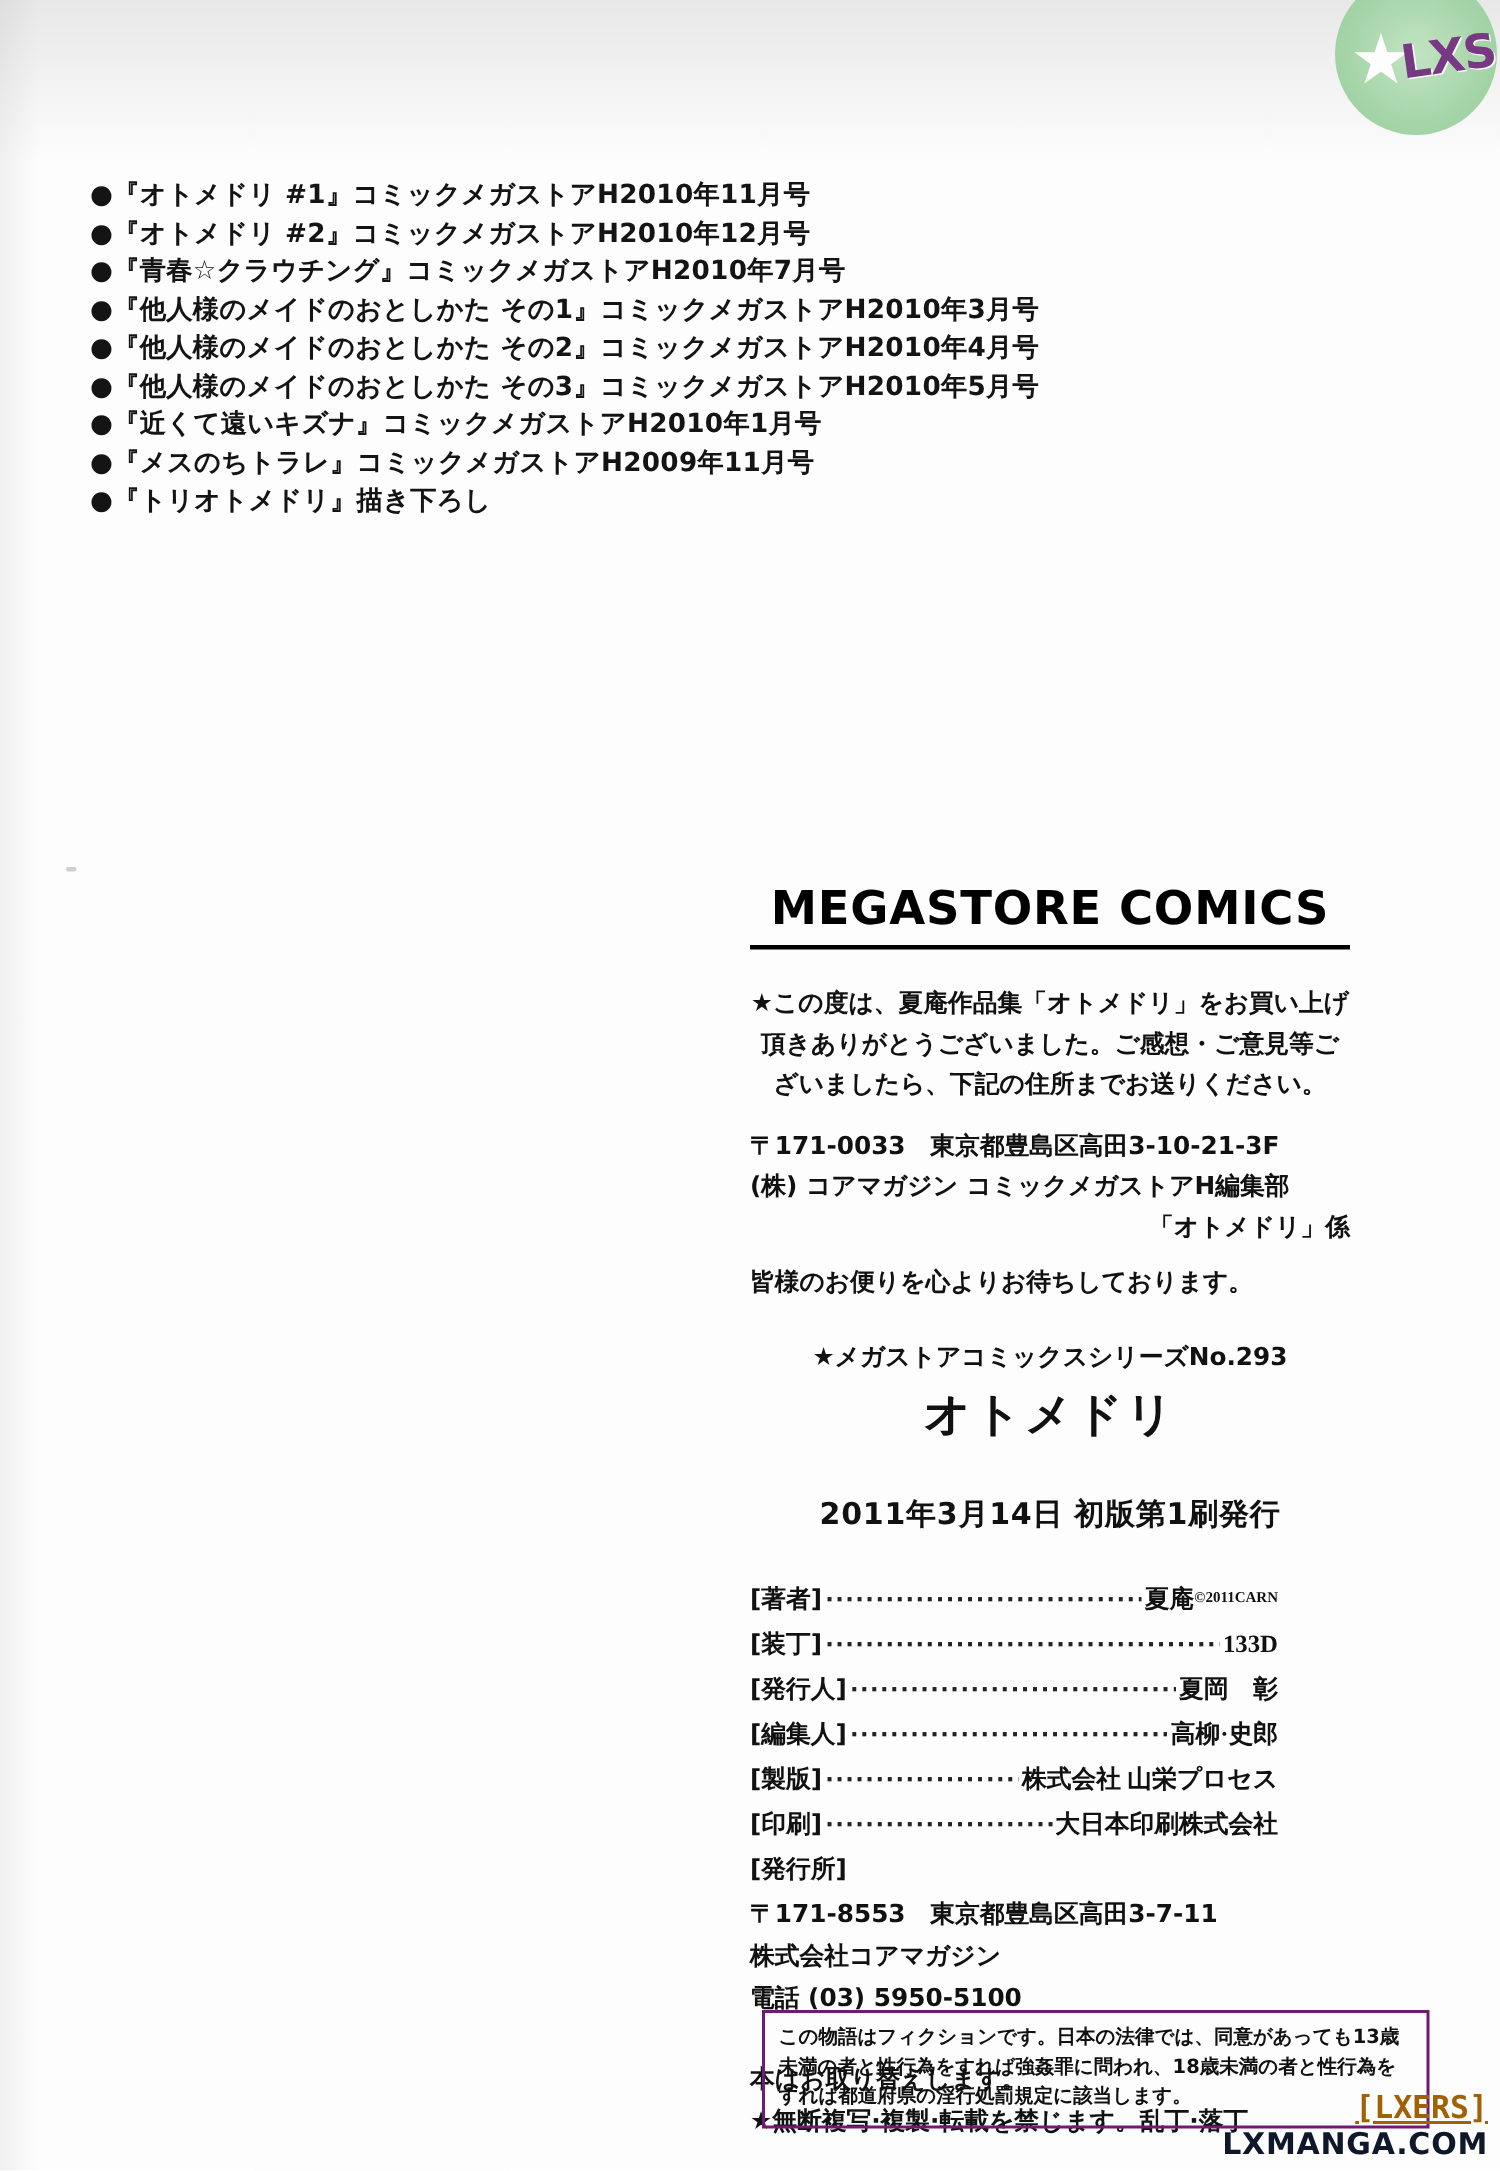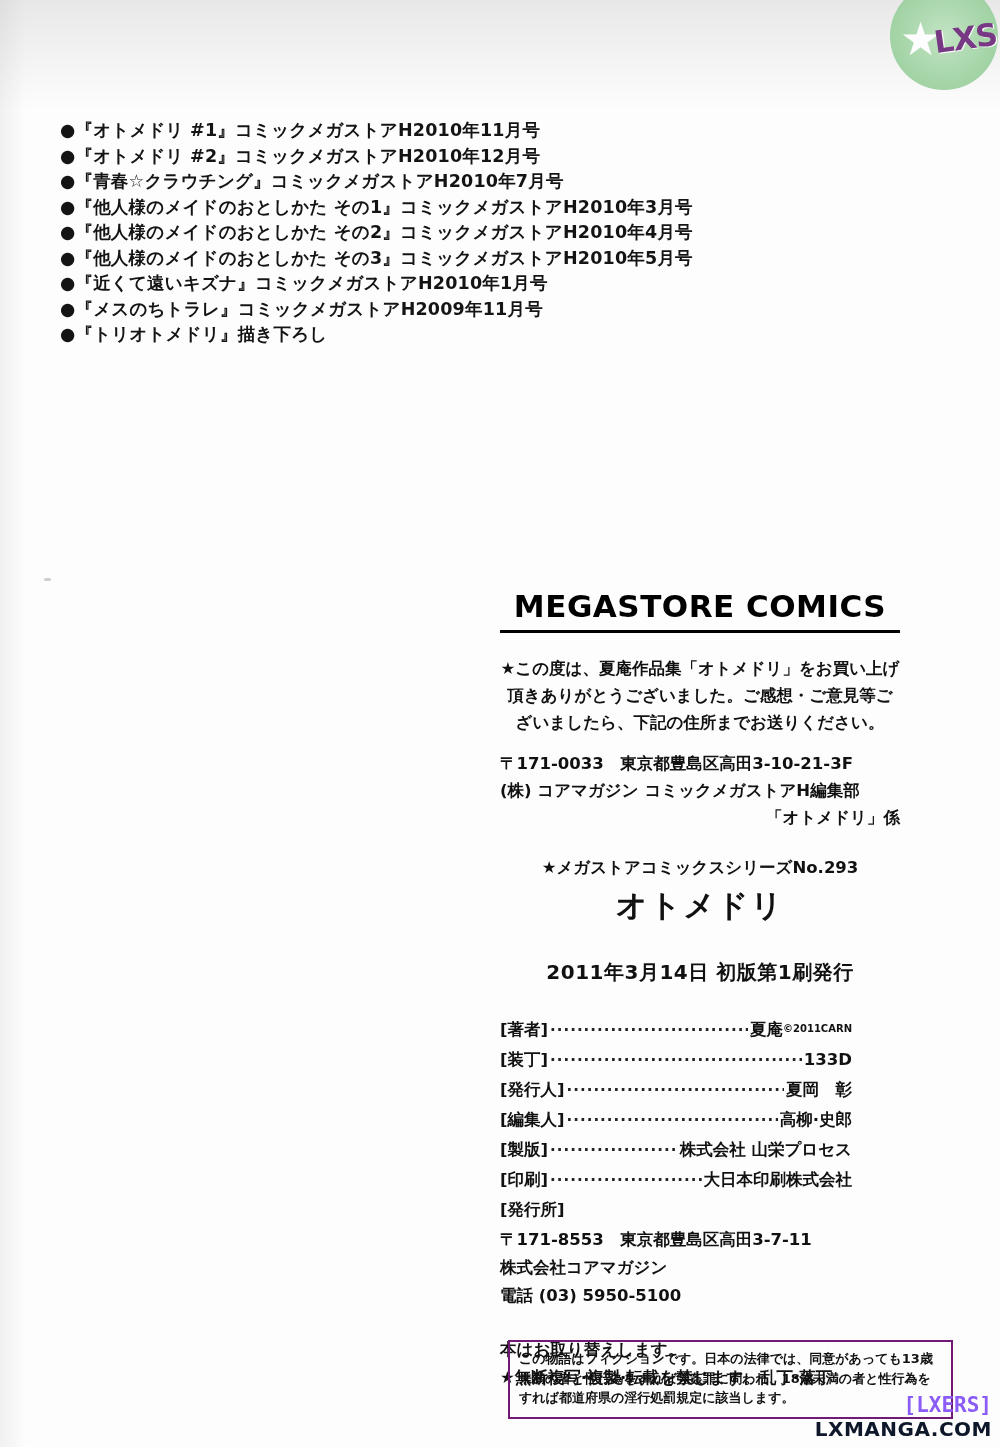--- a/index.html
+++ b/index.html
@@ -145,20 +145,21 @@
     overflow: hidden;
     white-space: nowrap;
     font-size: 15px;
     letter-spacing: 1px;
     color: #222;
     margin: 0 2px;
   }
   .staff-value {
     flex: 0 0 auto;
     text-align: center;
+    font-family: Liberation Serif, serif;
   }
   .staff-value .sup {
     font-size: 10px;
     vertical-align: 3px;
     letter-spacing: 0;
   }
 
   .pub-block {
     margin-top: 2px;
     font-size: 16.5px;
@@ -226,23 +227,24 @@
   .wm-bottom {
     position: absolute;
     right: 8px;
     bottom: 6px;
     text-align: right;
   }
   .wm-tag {
     font-family: "DejaVu Sans Mono", "Liberation Mono", monospace;
     font-size: 21px;
     font-weight: 700;
-    color: #8b5cf6;
+    color: #a16207;
     letter-spacing: 0px;
     line-height: 24px;
+    text-decoration: underline;
   }
   .wm-site {
     font-family: "DejaVu Sans", "Liberation Sans", sans-serif;
     font-size: 20px;
     font-weight: 700;
     color: #0f172a;
     letter-spacing: 0.5px;
     line-height: 24px;
   }
 
@@ -287,20 +289,21 @@
     <div class="ms-rule"></div>
 
     <div class="para indent-star">★この度は、夏庵作品集「オトメドリ」をお買い上げ頂きありがとうございました。ご感想・ご意見等ございましたら、下記の住所までお送りください。</div>
 
     <div class="addr-block">
       <div>〒171-0033　東京都豊島区高田3-10-21-3F</div>
       <div>(株) コアマガジン コミックメガストアH編集部</div>
       <div class="addr-right">「オトメドリ」係</div>
     </div>
 
+    <div class="thanks">皆様のお便りを心よりお待ちしております。</div>
 
     <div class="series-no">★メガストアコミックスシリーズNo.293</div>
     <div class="book-title">オトメドリ</div>
     <div class="pubdate">2011年3月14日 初版第1刷発行</div>
 
     <div class="staff">
       <div class="staff-row">
         <span class="staff-label">[著者]</span>
         <span class="staff-dots">······························································</span>
         <span class="staff-value"><span>夏庵</span><span class="sup">©2011CARN</span></span>

